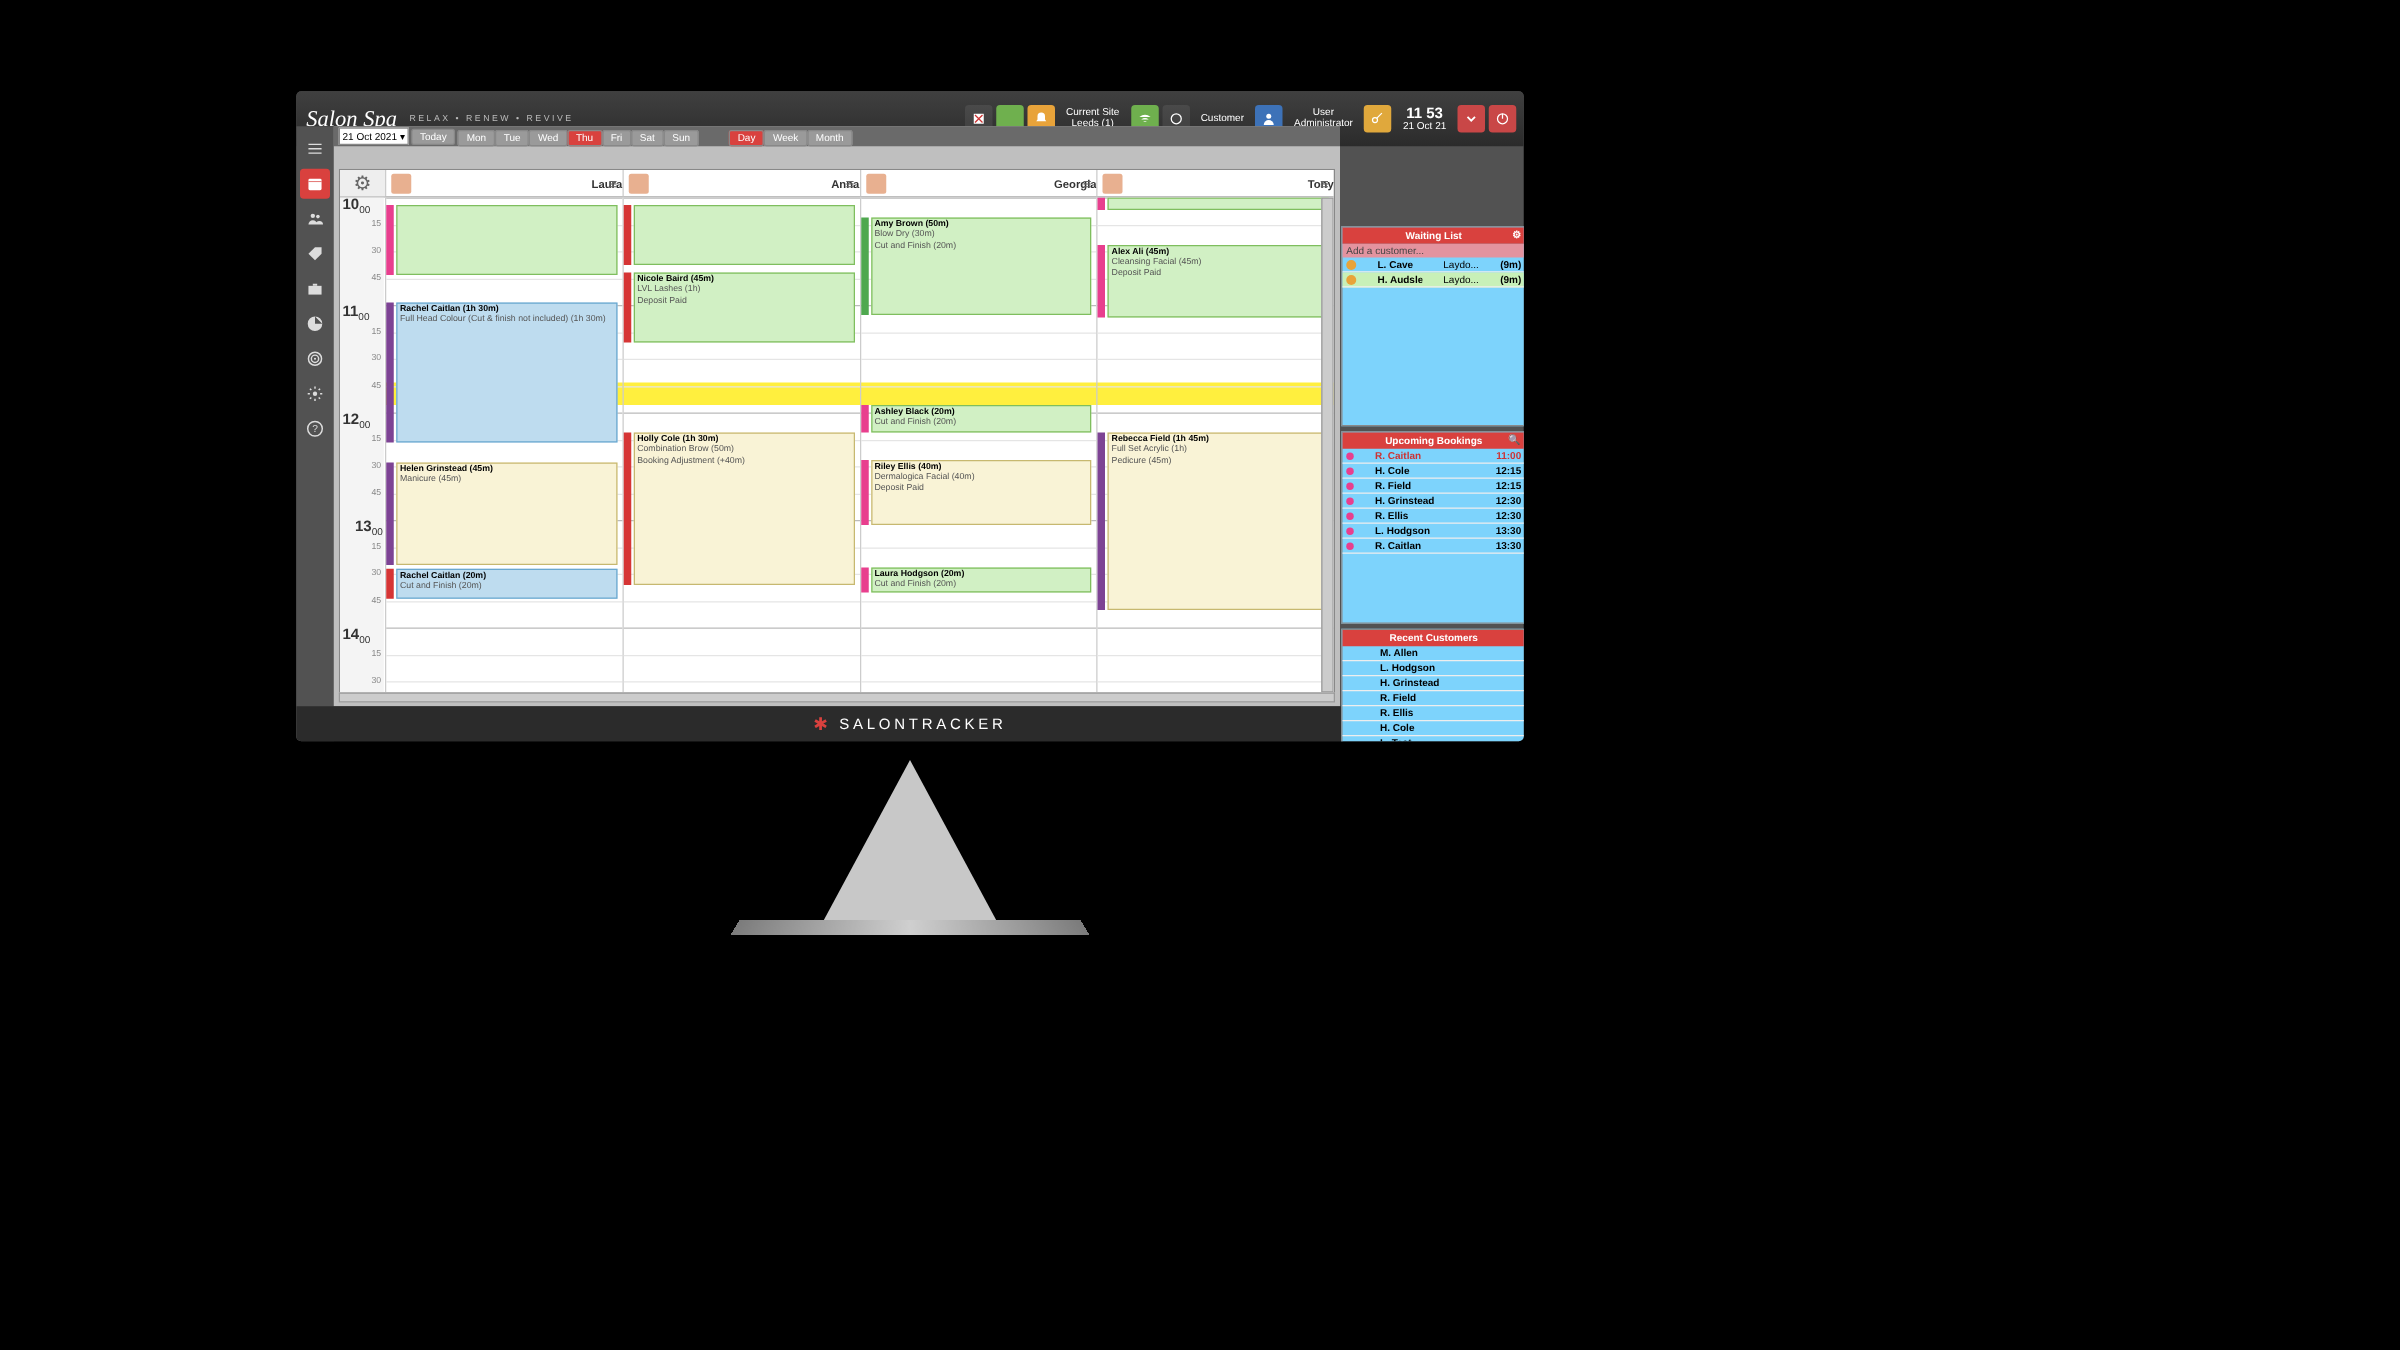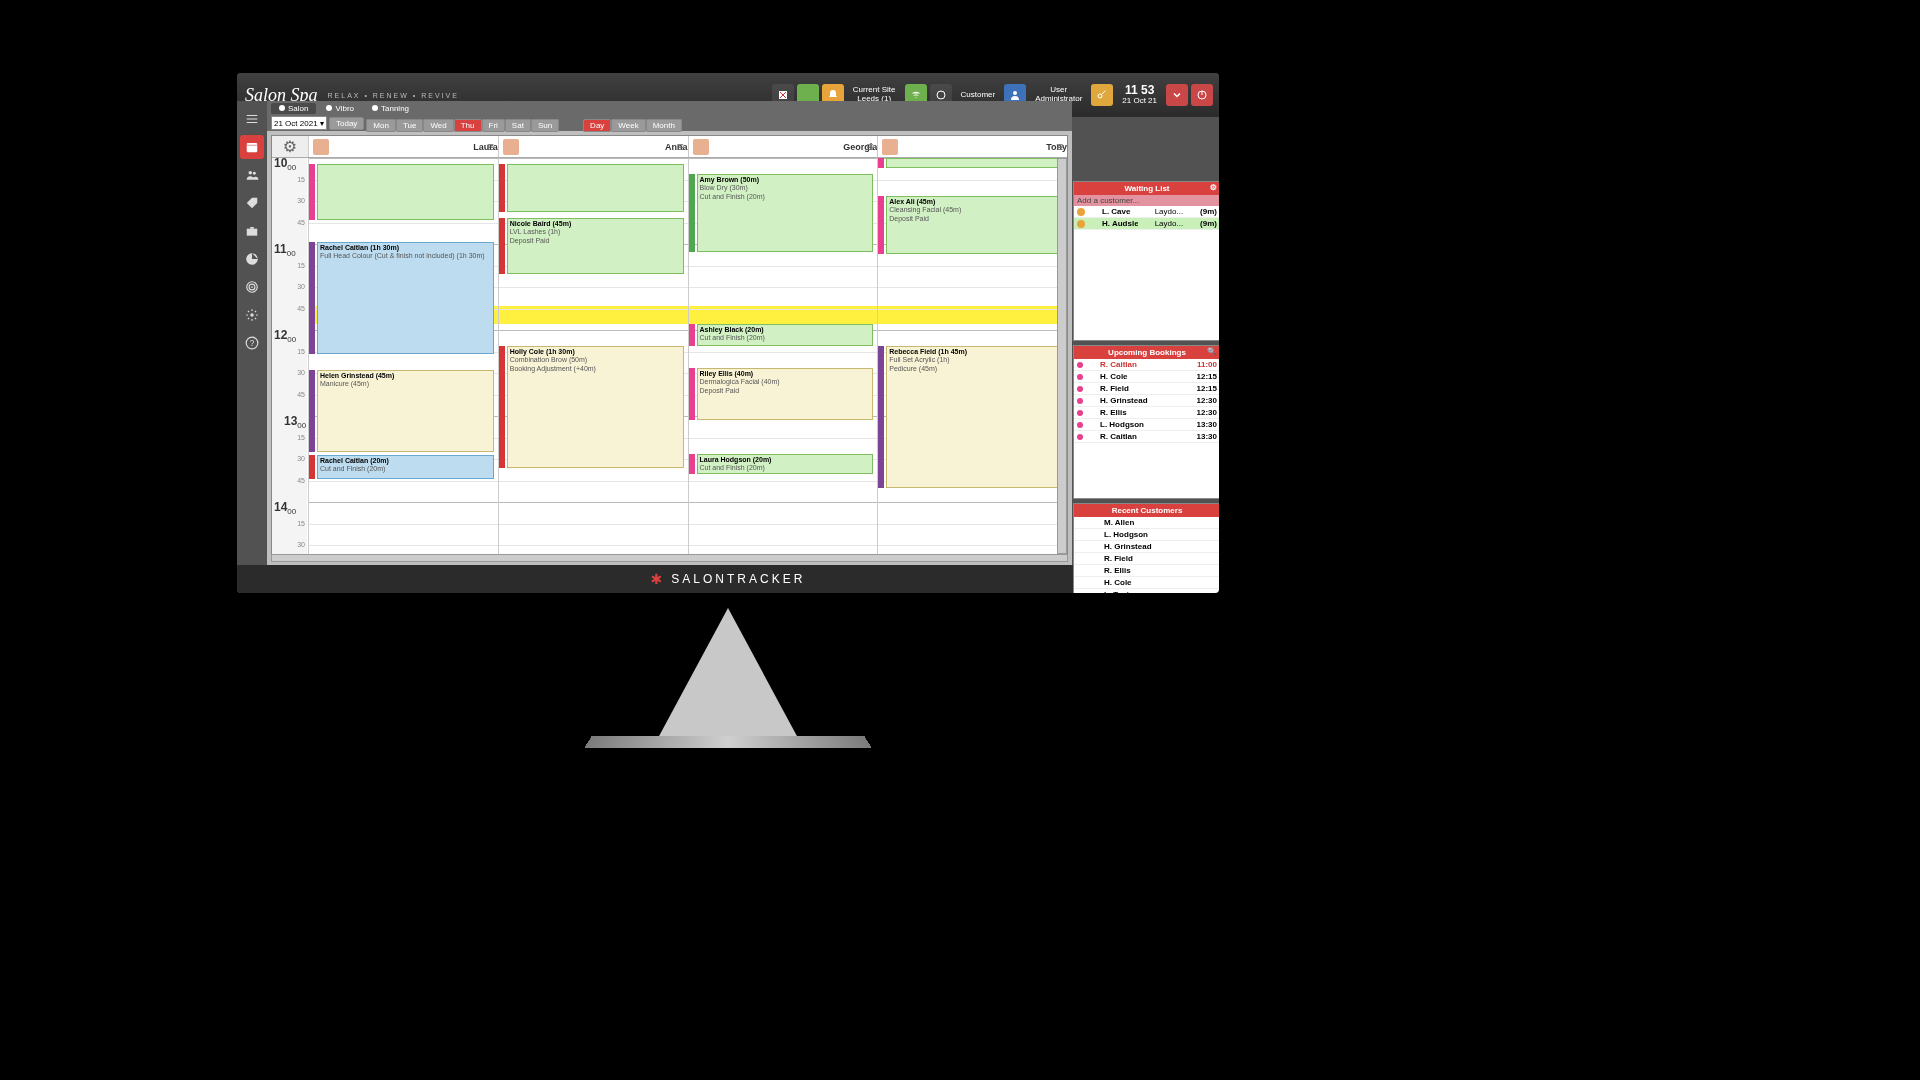--- a/index.html
+++ b/index.html
@@ -57,21 +57,21 @@
 .bg-lcream{background:#f9f3d6;border-color:#c7b870}
 .bg-lblue{background:#bedcef;border-color:#6aa8cf}
 .stripe{position:absolute;width:6px}
 .s-pink{background:#e83f8e}
 .s-red{background:#d63535}
 .s-purple{background:#7d4394}
 .s-green{background:#4fa84f}
 .bottombar{position:absolute;left:0;right:0;bottom:0;height:28px;background:#2b2b2b;display:flex;align-items:center;justify-content:center;color:#fff;font-size:12px;letter-spacing:3px}
 .bottombar .flower{color:#d9413e;margin-right:6px;font-size:14px}
 .rightpanel{position:absolute;left:836px;top:108px;width:148px;display:flex;flex-direction:column;gap:4px}
-.panel{background:#ffffff;border:1px solid #888;font-size:8px}
+.panel{background:#7dd3fc;border:1px solid #888;font-size:8px}
 .phead{background:#d9413e;color:#fff;font-weight:bold;text-align:center;padding:2px;font-size:8px;position:relative}
 .phead .x{position:absolute;right:3px;top:1px}
 .addcust{background:#e3939f;font-size:8px;padding:1px 3px;color:#444}
 .prow{display:flex;padding:1px 3px;border-bottom:1px solid #eee;align-items:center;gap:17px}
 .prow .nm{flex:1;overflow:hidden;white-space:nowrap}
 .prow .tm{font-weight:bold}
 .prow.gr{background:#c8f0b8}
 .prow.red{color:#c33}
 .bdot{width:6px;height:6px;border-radius:50%;background:#e83f8e;flex-shrink:0}
 .scrollbar{position:absolute;background:#ccc;border:1px solid #999}
@@ -207,25 +207,20 @@
       </div>
     <div class="navbtn">
         <svg viewBox="0 0 24 24">
           <circle cx="12" cy="12" r="10" fill="none" stroke="currentColor" stroke-width="2"></circle>
           <text x="12" y="17" text-anchor="middle" font-size="14" fill="currentColor">?</text>
         </svg>
       </div>
   </div>
 
   <div class="main">
-    <div class="tabrow" id="tabrow">
-        <div class="tab active"><span class="dot"></span>Salon</div>
-        <div class="tab"><span class="dot"></span>Vibro</div>
-        <div class="tab"><span class="dot"></span>Tanning</div>
-      </div>
     <div class="daterow">
       <div class="dinput">
           <span>21 Oct 2021</span>
           <span style="margin-left:auto">▾</span>
         </div>
       <div class="dbtn">Today</div>
       <span id="daybtns"><span class="dbtn">Mon</span><span class="dbtn">Tue</span><span class="dbtn">Wed</span><span class="dbtn sel">Thu</span><span class="dbtn">Fri</span><span class="dbtn">Sat</span><span class="dbtn">Sun</span></span>
       <span style="width:20px"></span>
       <span id="viewbtns"><span class="dbtn sel">Day</span><span class="dbtn">Week</span><span class="dbtn">Month</span></span>
     </div>

